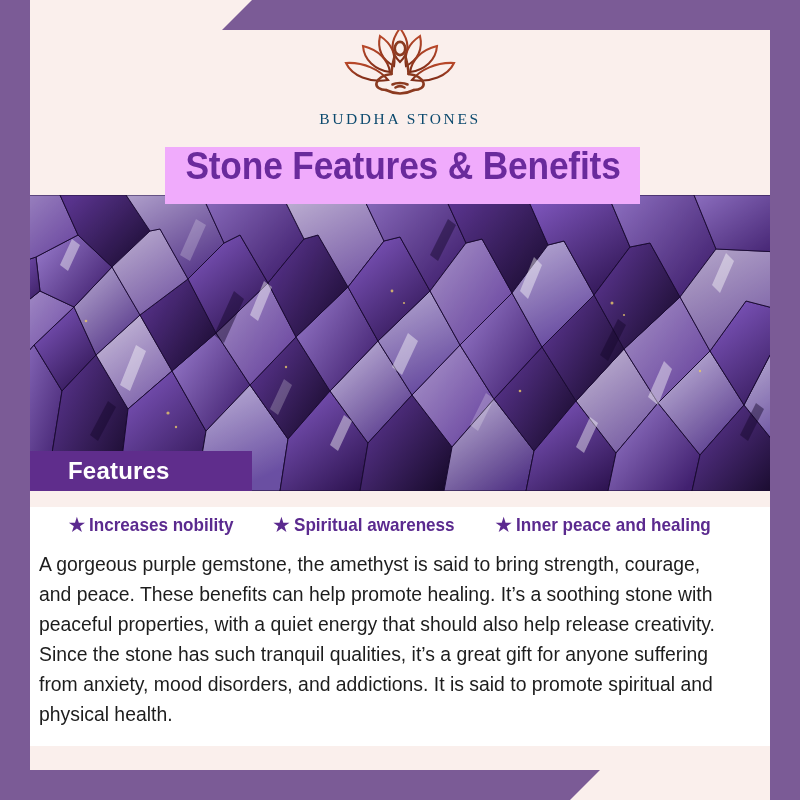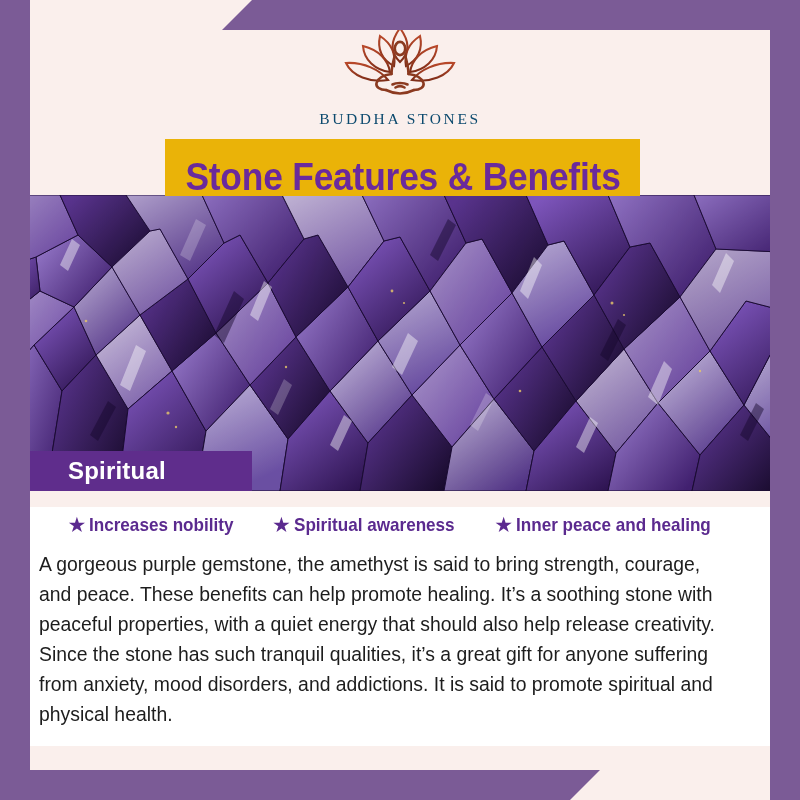--- a/index.html
+++ b/index.html
@@ -98,27 +98,27 @@
     letter-spacing: 2.6px;
     color: #0c4a6e;
     text-align: center;
     white-space: nowrap;
   }
 
   
   .title-band {
     position: absolute;
     left: 165px;
-    top: 139px;
+    top: 147px;
     width: 475px;
     height: 57px;
-    background: #eab308;
+    background: #f0abfc;
     z-index: 4;
     display: flex;
-    align-items: flex-end;
+    align-items: flex-start;
     justify-content: center;
   }
   .title-text {
     font-family: "Liberation Sans Narrow", "Liberation Sans", sans-serif;
     font-size: 38px;
     font-weight: bold;
     color: #6a2a9c;
     letter-spacing: -0.2px;
     transform: scaleX(0.93);
     white-space: nowrap;
@@ -429,21 +429,21 @@
           <circle cx="624" cy="120" r="1.1"></circle>
         <circle cx="86" cy="126" r="1.3"></circle>
           <circle cx="286" cy="172" r="1.2"></circle>
         <circle cx="520" cy="196" r="1.3"></circle>
           <circle cx="700" cy="176" r="1.2"></circle>
       </g>
     </svg>
   </div>
 
   <div class="stone-banner">
-    <span class="stone-banner-text">Spiritual</span>
+    <span class="stone-banner-text">Features</span>
   </div>
 
   <div class="content">
     <div class="content-top-fade"></div>
 
     <div class="features">
       <div class="feature">
         <span class="feature-star">★</span>
         <span class="feature-label">Increases nobility</span>
       </div>

